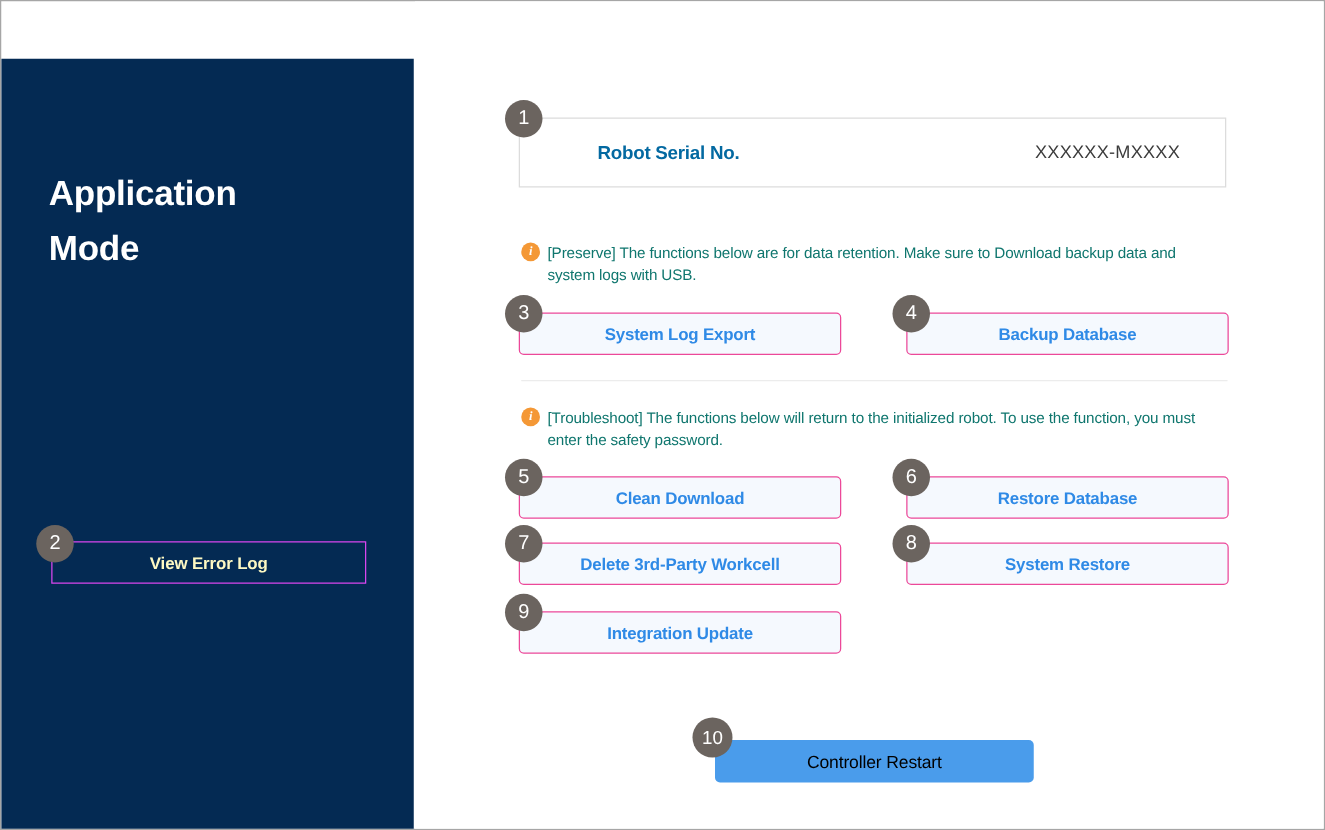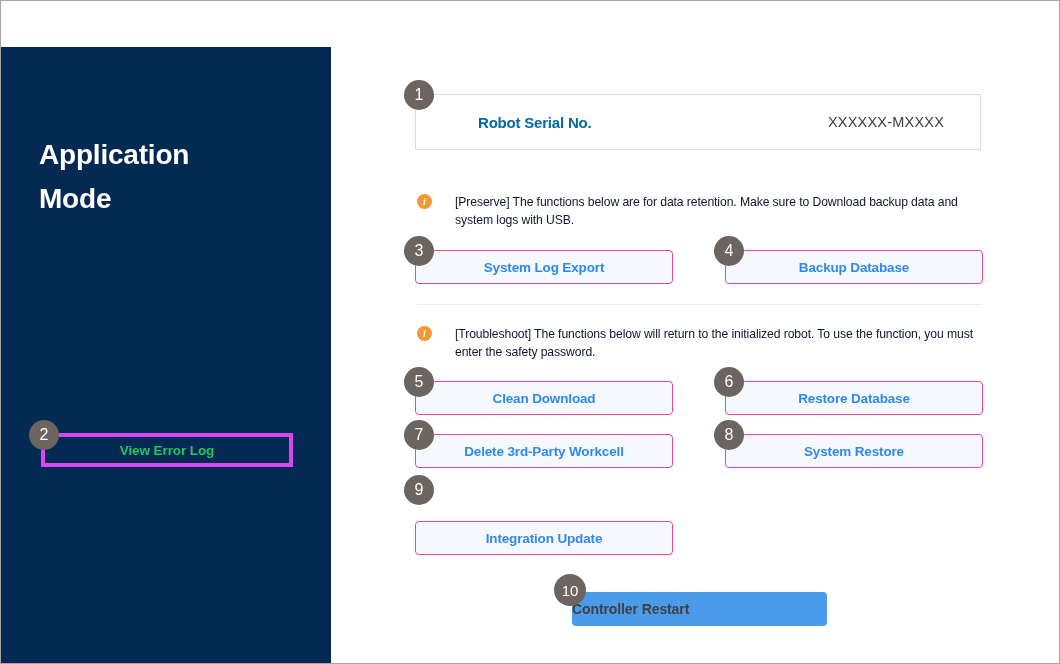--- a/index.html
+++ b/index.html
@@ -63,23 +63,23 @@
     z-index: 5;
     line-height: 1;
   }
   .badge.small-num { font-size: 15px; }
 
   
   #view-error-log {
     position: absolute;
     left: 40px; top: 386px;
     width: 252px; height: 34px;
-    border: 4px solid #d946ef;
+    border: 1px solid #d946ef;
     background: transparent;
-    color: #22c55e;
+    color: #fef9c3;
     font-size: 13.5px;
     font-weight: bold;
     display: flex;
     align-items: center;
     justify-content: center;
     cursor: pointer;
     letter-spacing: -0.1px;
   }
   #badge-2 { left: 28px; top: 373px; }
 
@@ -135,22 +135,22 @@
     font-size: 10px;
     font-weight: bold;
     font-style: italic;
     font-family: "Liberation Serif", serif;
     display: flex;
     align-items: center;
     justify-content: center;
     margin-top: 1px;
   }
   .info-text {
-    margin-left: 23px;
-    color: #0f172a;
+    margin-left: 6px;
+    color: #0f766e;
     font-size: 12.2px;
     line-height: 18px;
     letter-spacing: -0.1px;
   }
   #note-preserve { left: 85px; top: 192px; }
   #note-trouble  { left: 85px; top: 324px; }
 
   
   #divider {
     position: absolute;
@@ -174,45 +174,45 @@
     justify-content: center;
     cursor: pointer;
     letter-spacing: -0.15px;
   }
   
   .col-l { left: 83px; }
   .col-r { left: 393px; }
   .row-1 { top: 249px; }
   .row-2 { top: 380px; }
   .row-3 { top: 433px; }
-  .row-4 { top: 488px; margin-top: 32px; }
+  .row-4 { top: 488px; }
 
   #badge-3 { left: 72px; top: 235px; }
   #badge-4 { left: 382px; top: 235px; }
   #badge-5 { left: 72px; top: 366px; }
   #badge-6 { left: 382px; top: 366px; }
   #badge-7 { left: 72px; top: 419px; }
   #badge-8 { left: 382px; top: 419px; }
   #badge-9 { left: 72px; top: 474px; }
   #badge-10 { left: 222px; top: 573px; width: 32px; height: 32px; }
 
   
   #controller-restart {
     position: absolute;
     left: 240px; top: 591px;
     width: 255px; height: 34px;
     border: none;
     border-radius: 4px;
     background: #4a9ceb;
-    color: #404040;
+    color: #000000;
     font-size: 14px;
-    font-weight: bold;
-    display: flex;
-    align-items: center;
-    justify-content: flex-start;
+    font-weight: normal;
+    display: flex;
+    align-items: center;
+    justify-content: center;
     cursor: pointer;
     letter-spacing: -0.1px;
   }
 </style>
 </head>
 <body>
 
 <div id="screen">
 
   <div id="sidebar">

